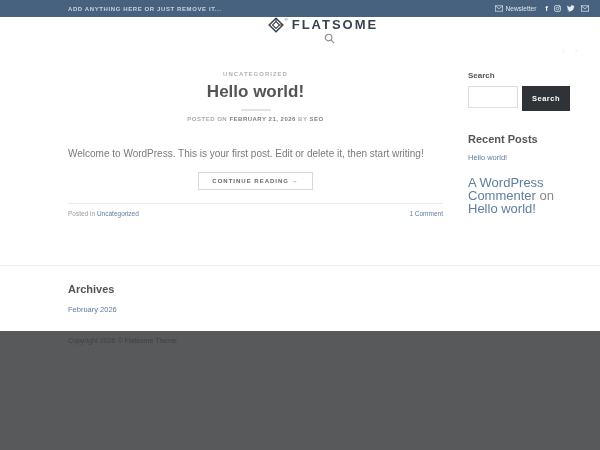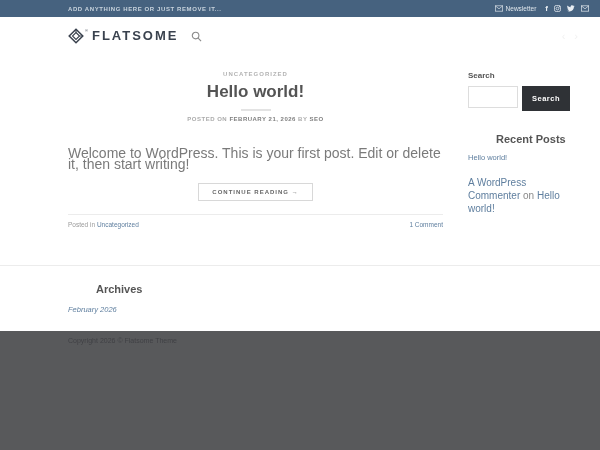--- a/index.html
+++ b/index.html
@@ -12,70 +12,70 @@
   .topbar-left { font-size:6px; font-weight:bold; letter-spacing:.6px; color:#c8d3dd; }
   .topbar-right { display:flex; align-items:center; gap:9px; }
   .newsletter { display:flex; align-items:center; gap:3px; font-size:6.5px;
     color:#dfe6ec; cursor:pointer; }
   .social { display:flex; align-items:center; gap:6px; }
   .social .s-ic { display:inline-flex; align-items:center; cursor:pointer; }
   .fb-f { color:#e8edf2; font-size:8px; font-weight:bold; line-height:8px; }
 
   
   .header { height:38px; background:#fff; display:flex; align-items:center;
-    padding:0 22px 0 68px; }
+    padding:0 22px 0 68px;flex-direction:column; }
   .logo { display:flex; align-items:flex-start; gap:4px; cursor:pointer; }
   .logo-text { font-size:13px; font-weight:bold; letter-spacing:2px; color:#3a424e;
     line-height:16px; }
   .reg-mark { font-size:4px; color:#3a424e; margin-left:-3px; }
   .hdr-search { margin-left:13px; cursor:pointer; display:flex; }
   .hdr-nav { margin-left:auto; display:flex; gap:9px; font-size:11px; color:#f1f1f1; }
   .hdr-nav span { cursor:pointer; }
 
   
   .main { height:210px; display:flex; padding:16px 0 0 68px; }
   .post-col { width:375px; }
   .post-category { text-align:center; font-size:6px; font-weight:bold;
     letter-spacing:1px; color:#b3b3b3; }
   .post-title { text-align:center; font-size:17px; font-weight:bold; color:#545454;
     margin-top:5px; }
   .post-divider { width:30px; height:2px; background:#e3e3e3; margin:7px auto 0; }
   .post-meta { text-align:center; font-size:6px; font-weight:bold; letter-spacing:.5px;
     color:#ababab; margin-top:5px; }
   .meta-strong { color:#7e7e7e; }
-  .post-excerpt { font-size:14px; color:#7a7a7a; margin-top:26px; line-height:11px; }
+  .post-excerpt { font-size:10px; color:#7a7a7a; margin-top:26px; line-height:11px; }
   .continue-wrap { text-align:center; margin-top:10px; }
   .continue-btn { display:inline-block; border:1px solid #d8d8d8; background:#fff;
     padding:5px 13px; font-size:6px; font-weight:bold; letter-spacing:1px; color:#666;
     cursor:pointer; font-family:"Liberation Sans", sans-serif; }
   .post-footer { margin-top:13px; border-top:1px solid #ececec; padding-top:6px;
     display:flex; justify-content:space-between; font-size:6.5px; color:#9a9a9a; }
   a.lnk { color:#5e7e9e; text-decoration:none; cursor:pointer; }
 
   
   .sidebar { width:107px; margin-left:25px; }
   .widget-label { font-size:8px; font-weight:bold; color:#555; }
   .search-row { display:flex; align-items:flex-start; margin-top:6px; }
   .search-input { width:50px; height:22px; border:1px solid #ddd; background:#fff;
     outline:none; font-size:8px; padding:0 3px; }
   .search-btn { width:48px; height:25px; margin-left:4px; background:#2f3236;
     color:#fff; border:none; font-size:7.5px; font-weight:bold; letter-spacing:.5px;
     cursor:pointer; font-family:"Liberation Sans", sans-serif; }
-  .widget-title { font-size:11px; font-weight:bold; color:#555;margin-left:28px; }
+  .widget-title { font-size:11px; font-weight:bold; color:#555; }
   .w-recent-posts { margin-top:22px; }
   .w-recent-comments { margin-top:14px; }
   .widget-link { display:block; font-size:7.5px; margin-top:8px; }
-  .comment-line { font-size:10px; line-height:13px; margin-top:8px; color:#8a8a8a;
+  .comment-line { font-size:13px; line-height:13px; margin-top:8px; color:#8a8a8a;
     width:110px; }
 
   
   .footer-widgets { height:66px; border-top:1px solid #ececec;
     padding:17px 0 0 68px; display:flex;gap:30px; }
   .fw-col { width:137px; }
-  .fw-link { display:block; font-size:7.5px; margin-top:10px;font-style:italic; }
+  .fw-link { display:block; font-size:7.5px; margin-top:10px; }
 
   
   .copyright { height:119px; background:#58595b; padding:6px 0 0 68px;
     font-size:7px; color:#404145; }
 </style>
 </head>
 <body>
 
 <div class="topbar">
   <div class="topbar-left">ADD ANYTHING HERE OR JUST REMOVE IT...</div>

